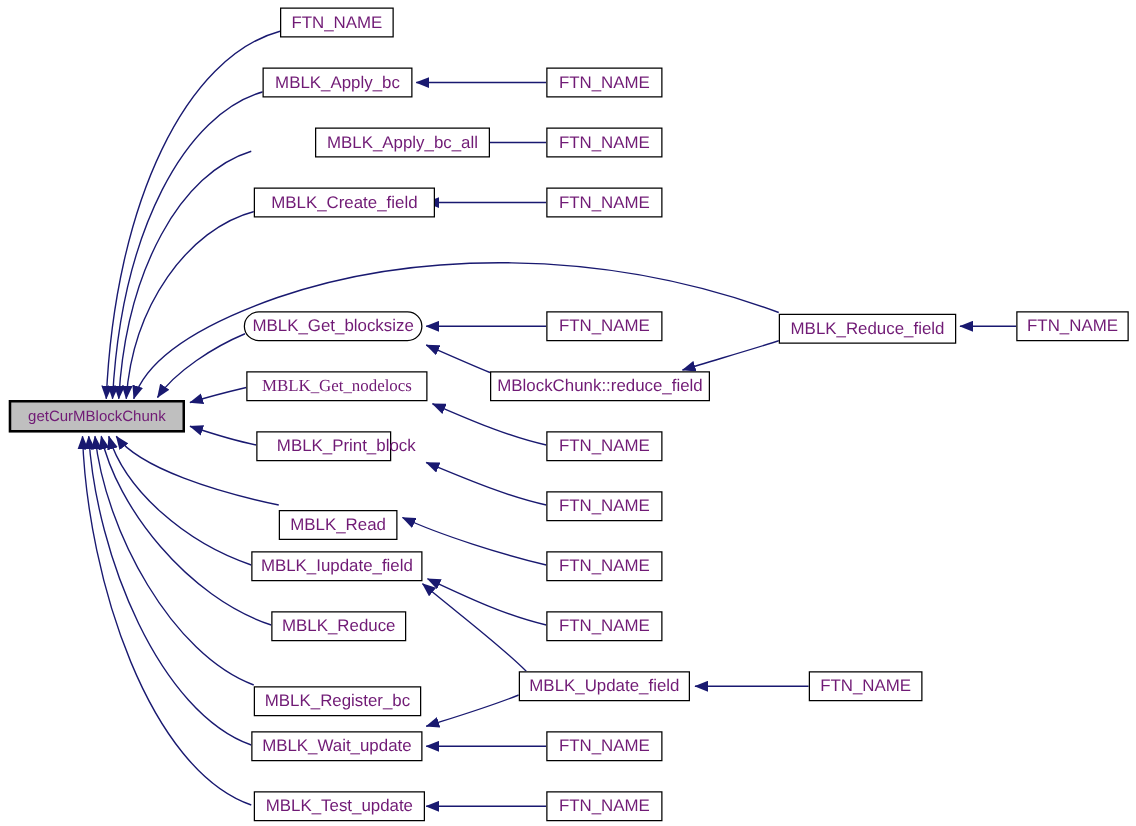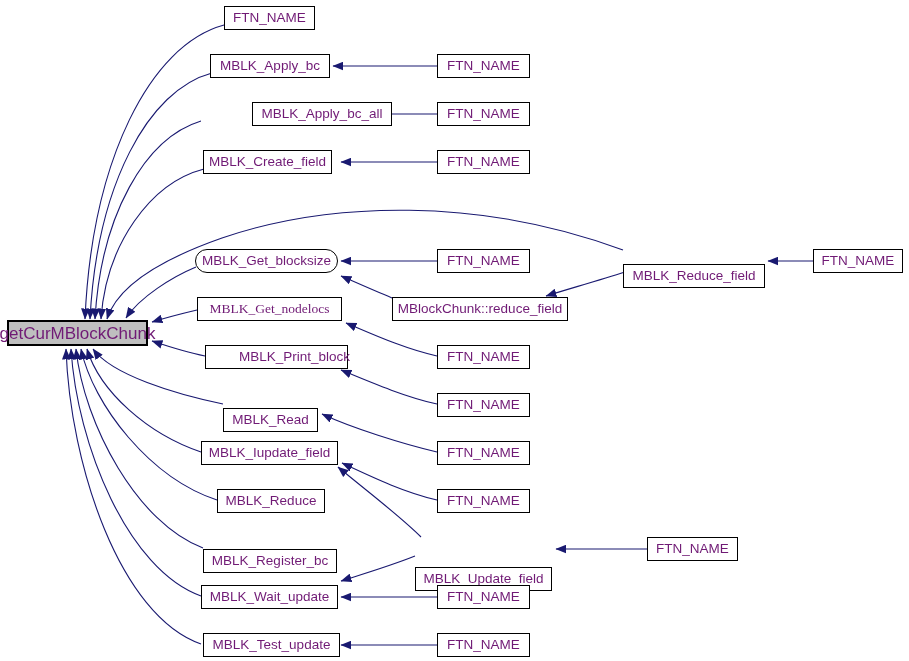--- a/index.html
+++ b/index.html
@@ -13,21 +13,21 @@
   .node{
     position:absolute;box-sizing:border-box;
     border:1px solid var(--node-border,#000);
     background:var(--node-fill,#fff);
     color:#701a75;font-size:13.5px;line-height:1;
     display:flex;align-items:center;justify-content:center;
     white-space:nowrap;cursor:pointer;
   }
   .node.hl{
     background:var(--hl-fill,#bfbfbf);
-    border-width:2px;font-size:17px;
+    border-width:2px;font-size:12px;
   }
 </style>
 </head>
 <body>
 
 <div class="stage">
   <svg class="edge-layer" width="909" height="661" viewBox="0 0 909 661" xmlns="http://www.w3.org/2000/svg">
     <defs>
       <marker id="arrow" viewBox="0 0 10 8" refX="9.5" refY="4" markerWidth="11" markerHeight="9" orient="auto" markerUnits="userSpaceOnUse">
         <path d="M0,0 L10,4 L0,8 z" class="arrowhead"></path>
@@ -66,37 +66,37 @@
         <path d="M415,556 C390,566 363,574 341,581" class="edge" marker-end="url(#arrow)"></path>
       </g>
   </svg>
   <div>
       <div class="node hl" style="left: 7px; top: 320px; width: 141px; height: 26px;">getCurMBlockChunk</div>
       <div class="node" style="left: 224px; top: 6px; width: 91px; height: 24px;">FTN_NAME</div>
       <div class="node" style="left: 210px; top: 54px; width: 120px; height: 24px;">MBLK_Apply_bc</div>
       <div class="node" style="left: 437px; top: 54px; width: 93px; height: 24px;">FTN_NAME</div>
       <div class="node" style="left: 212px; top: 102px; width: 140px; height: 24px; margin-left: 40px;">MBLK_Apply_bc_all</div>
       <div class="node" style="left: 437px; top: 102px; width: 93px; height: 24px;">FTN_NAME</div>
-      <div class="node" style="left: 203px; top: 150px; width: 129px; height: 24px;">MBLK_Create_field</div>
+      <div class="node" style="left: 203px; top: 150px; width: 145px; height: 24px;">MBLK_Create_field</div>
       <div class="node" style="left: 437px; top: 150px; width: 93px; height: 24px;">FTN_NAME</div>
       <div class="node" style="left: 195px; top: 249px; width: 143px; height: 24px; border-radius: 12px;">MBLK_Get_blocksize</div>
       <div class="node" style="left: 437px; top: 249px; width: 93px; height: 24px;">FTN_NAME</div>
-      <div class="node" style="left: 623px; top: 264px; width: 142px; height: 24px;">MBLK_Reduce_field</div>
+      <div class="node" style="left: 623px; top: 251px; width: 142px; height: 24px;">MBLK_Reduce_field</div>
       <div class="node" style="left: 813px; top: 249px; width: 90px; height: 24px;">FTN_NAME</div>
       <div class="node" style="left: 197px; top: 297px; width: 145px; height: 24px; font-family: Liberation Serif, serif;">MBLK_Get_nodelocs</div>
       <div class="node" style="left: 392px; top: 297px; width: 176px; height: 24px;">MBlockChunk::reduce_field</div>
-      <div class="node" style="left: 205px; top: 345px; width: 143px; height: 24px; padding-left: 36px;">MBLK_Print_block</div>
+      <div class="node" style="left: 205px; top: 345px; width: 108px; height: 24px; padding-left: 36px;">MBLK_Print_block</div>
       <div class="node" style="left: 437px; top: 345px; width: 93px; height: 24px;">FTN_NAME</div>
       <div class="node" style="left: 223px; top: 408px; width: 95px; height: 24px; text-align: center;">MBLK_Read</div>
       <div class="node" style="left: 437px; top: 393px; width: 93px; height: 24px;">FTN_NAME</div>
       <div class="node" style="left: 201px; top: 441px; width: 137px; height: 24px;">MBLK_Iupdate_field</div>
       <div class="node" style="left: 437px; top: 441px; width: 93px; height: 24px;">FTN_NAME</div>
       <div class="node" style="left: 217px; top: 489px; width: 108px; height: 24px;">MBLK_Reduce</div>
       <div class="node" style="left: 437px; top: 489px; width: 93px; height: 24px;">FTN_NAME</div>
       <div class="node" style="left: 203px; top: 549px; width: 134px; height: 24px;">MBLK_Register_bc</div>
-      <div class="node" style="left: 415px; top: 537px; width: 137px; height: 24px; margin-top: 30px;">MBLK_Update_field</div>
+      <div class="node" style="left: 415px; top: 537px; width: 137px; height: 24px;">MBLK_Update_field</div>
       <div class="node" style="left: 647px; top: 537px; width: 91px; height: 24px;">FTN_NAME</div>
       <div class="node" style="left: 201px; top: 585px; width: 137px; height: 24px;">MBLK_Wait_update</div>
       <div class="node" style="left: 437px; top: 585px; width: 93px; height: 24px;">FTN_NAME</div>
       <div class="node" style="left: 203px; top: 633px; width: 137px; height: 24px;">MBLK_Test_update</div>
       <div class="node" style="left: 437px; top: 633px; width: 93px; height: 24px;">FTN_NAME</div>
     </div>
 </div>
 
 </body></html>

